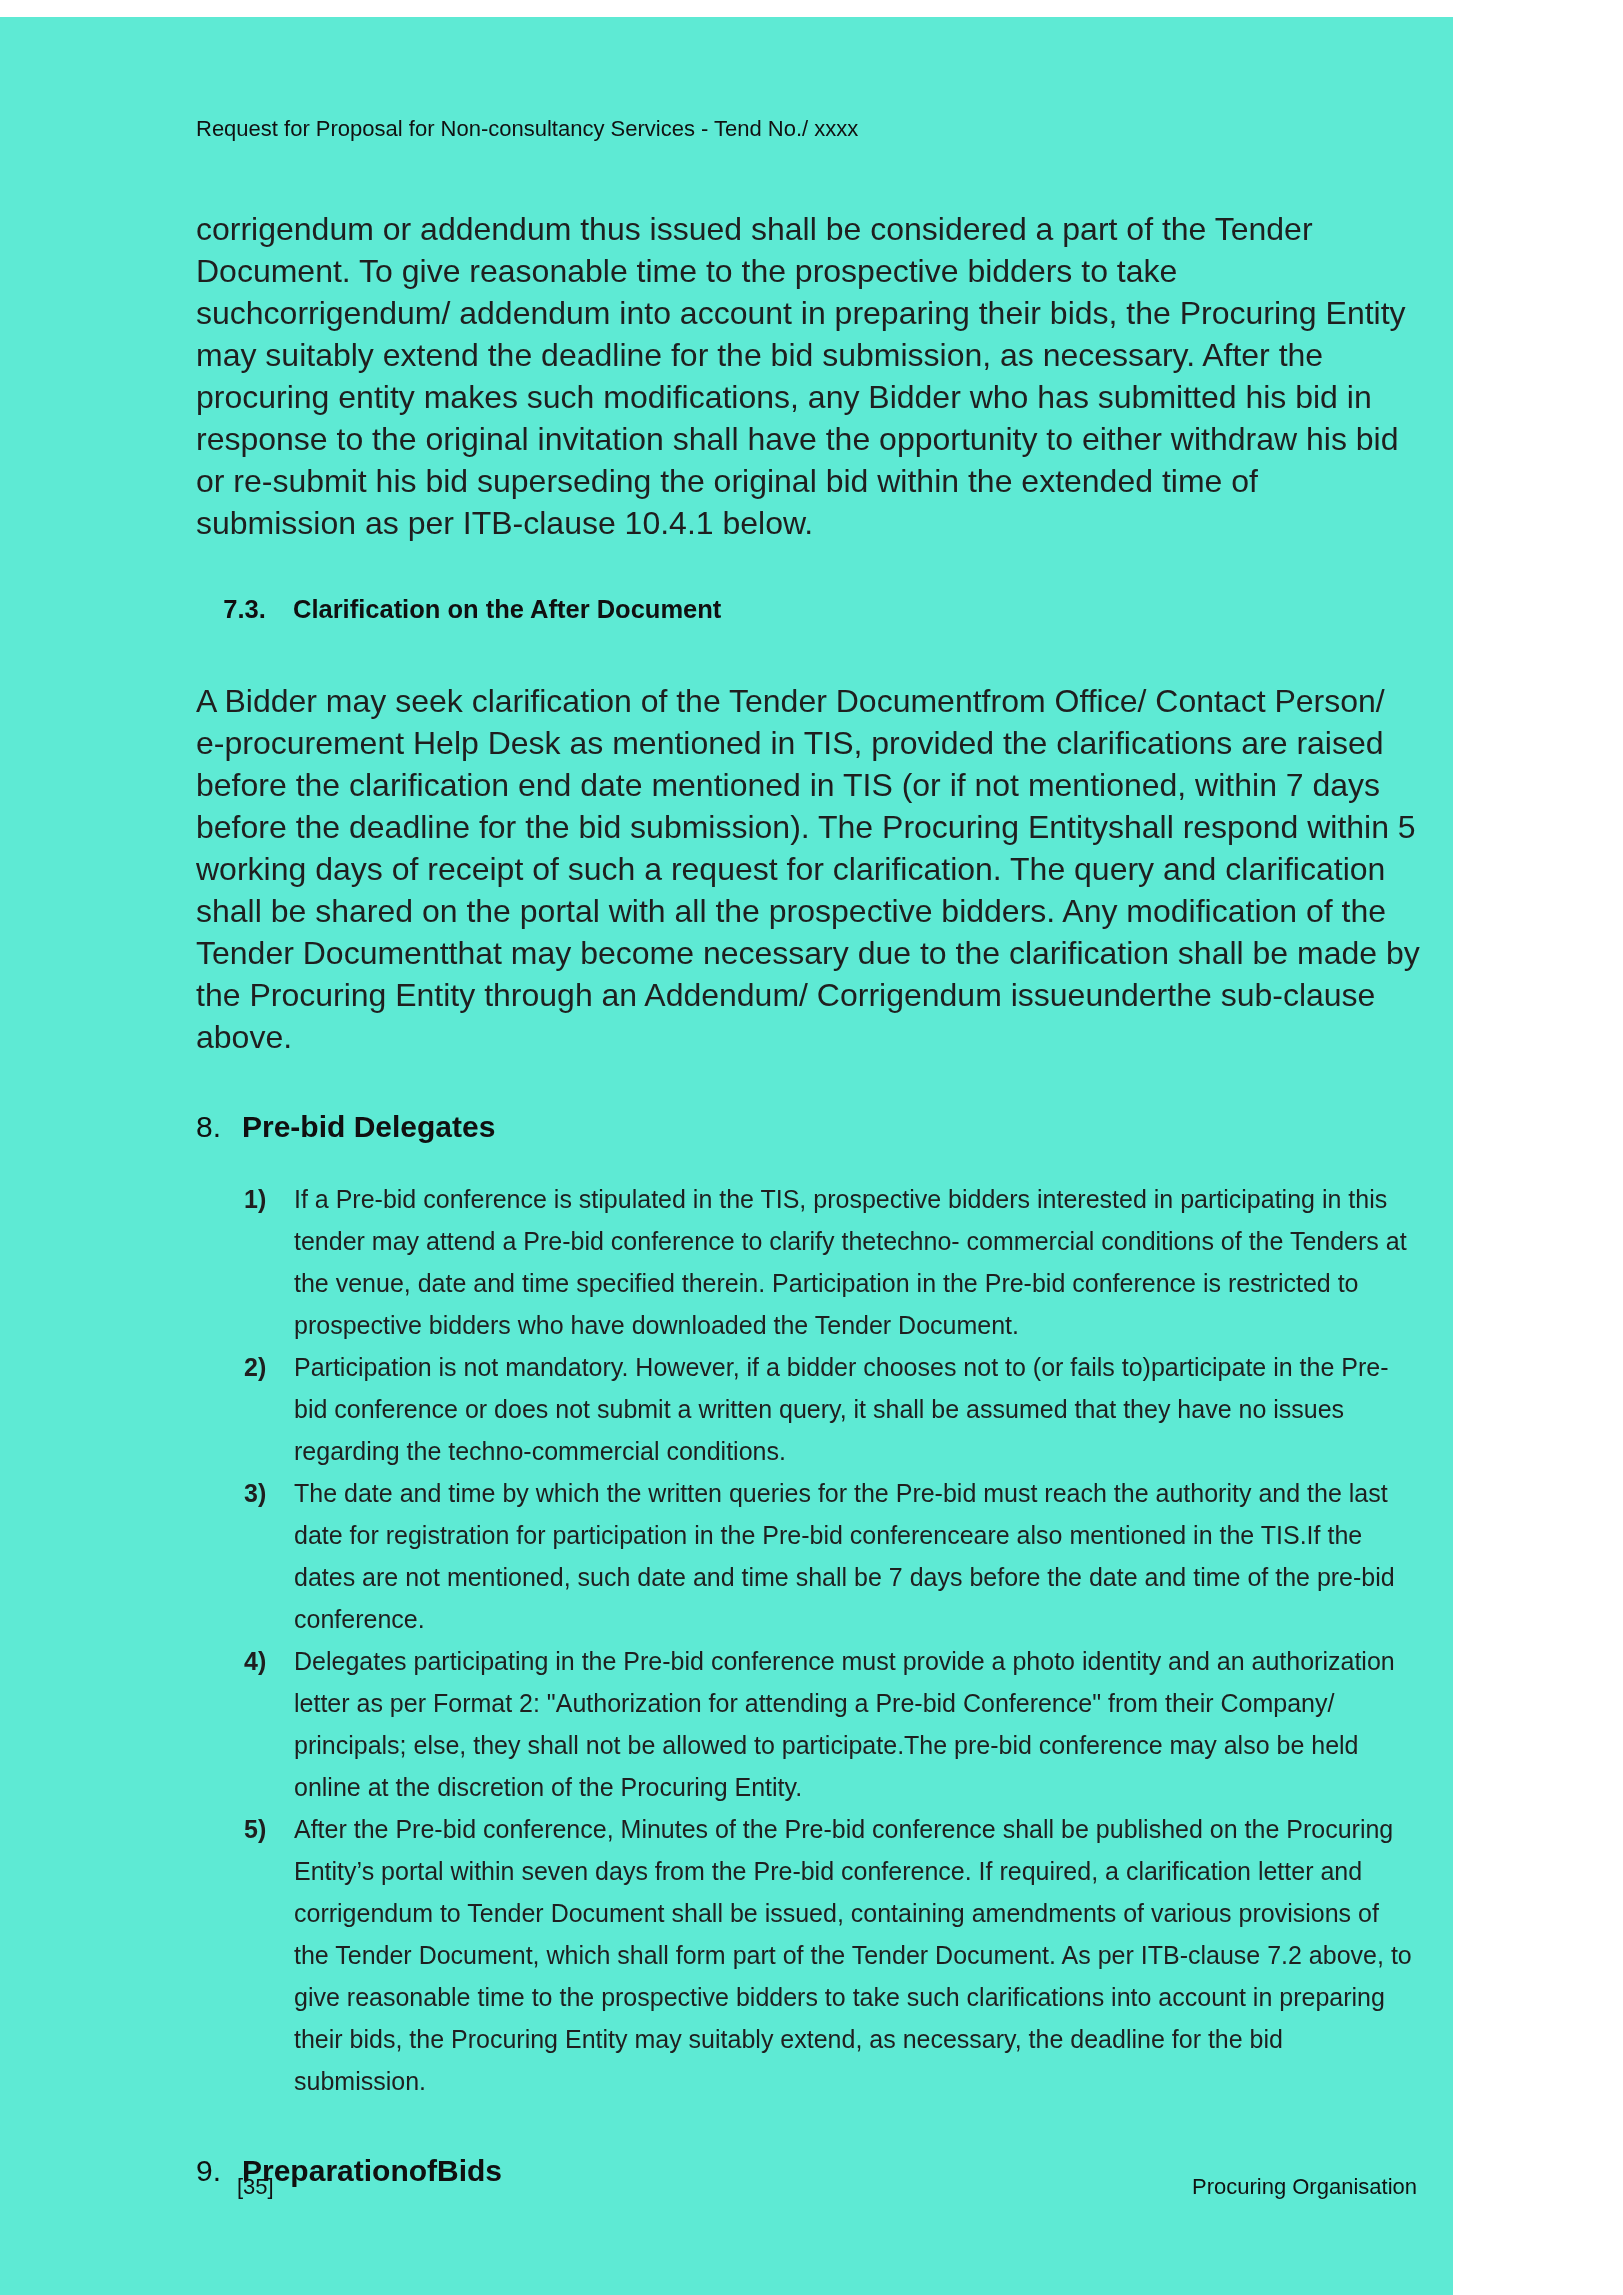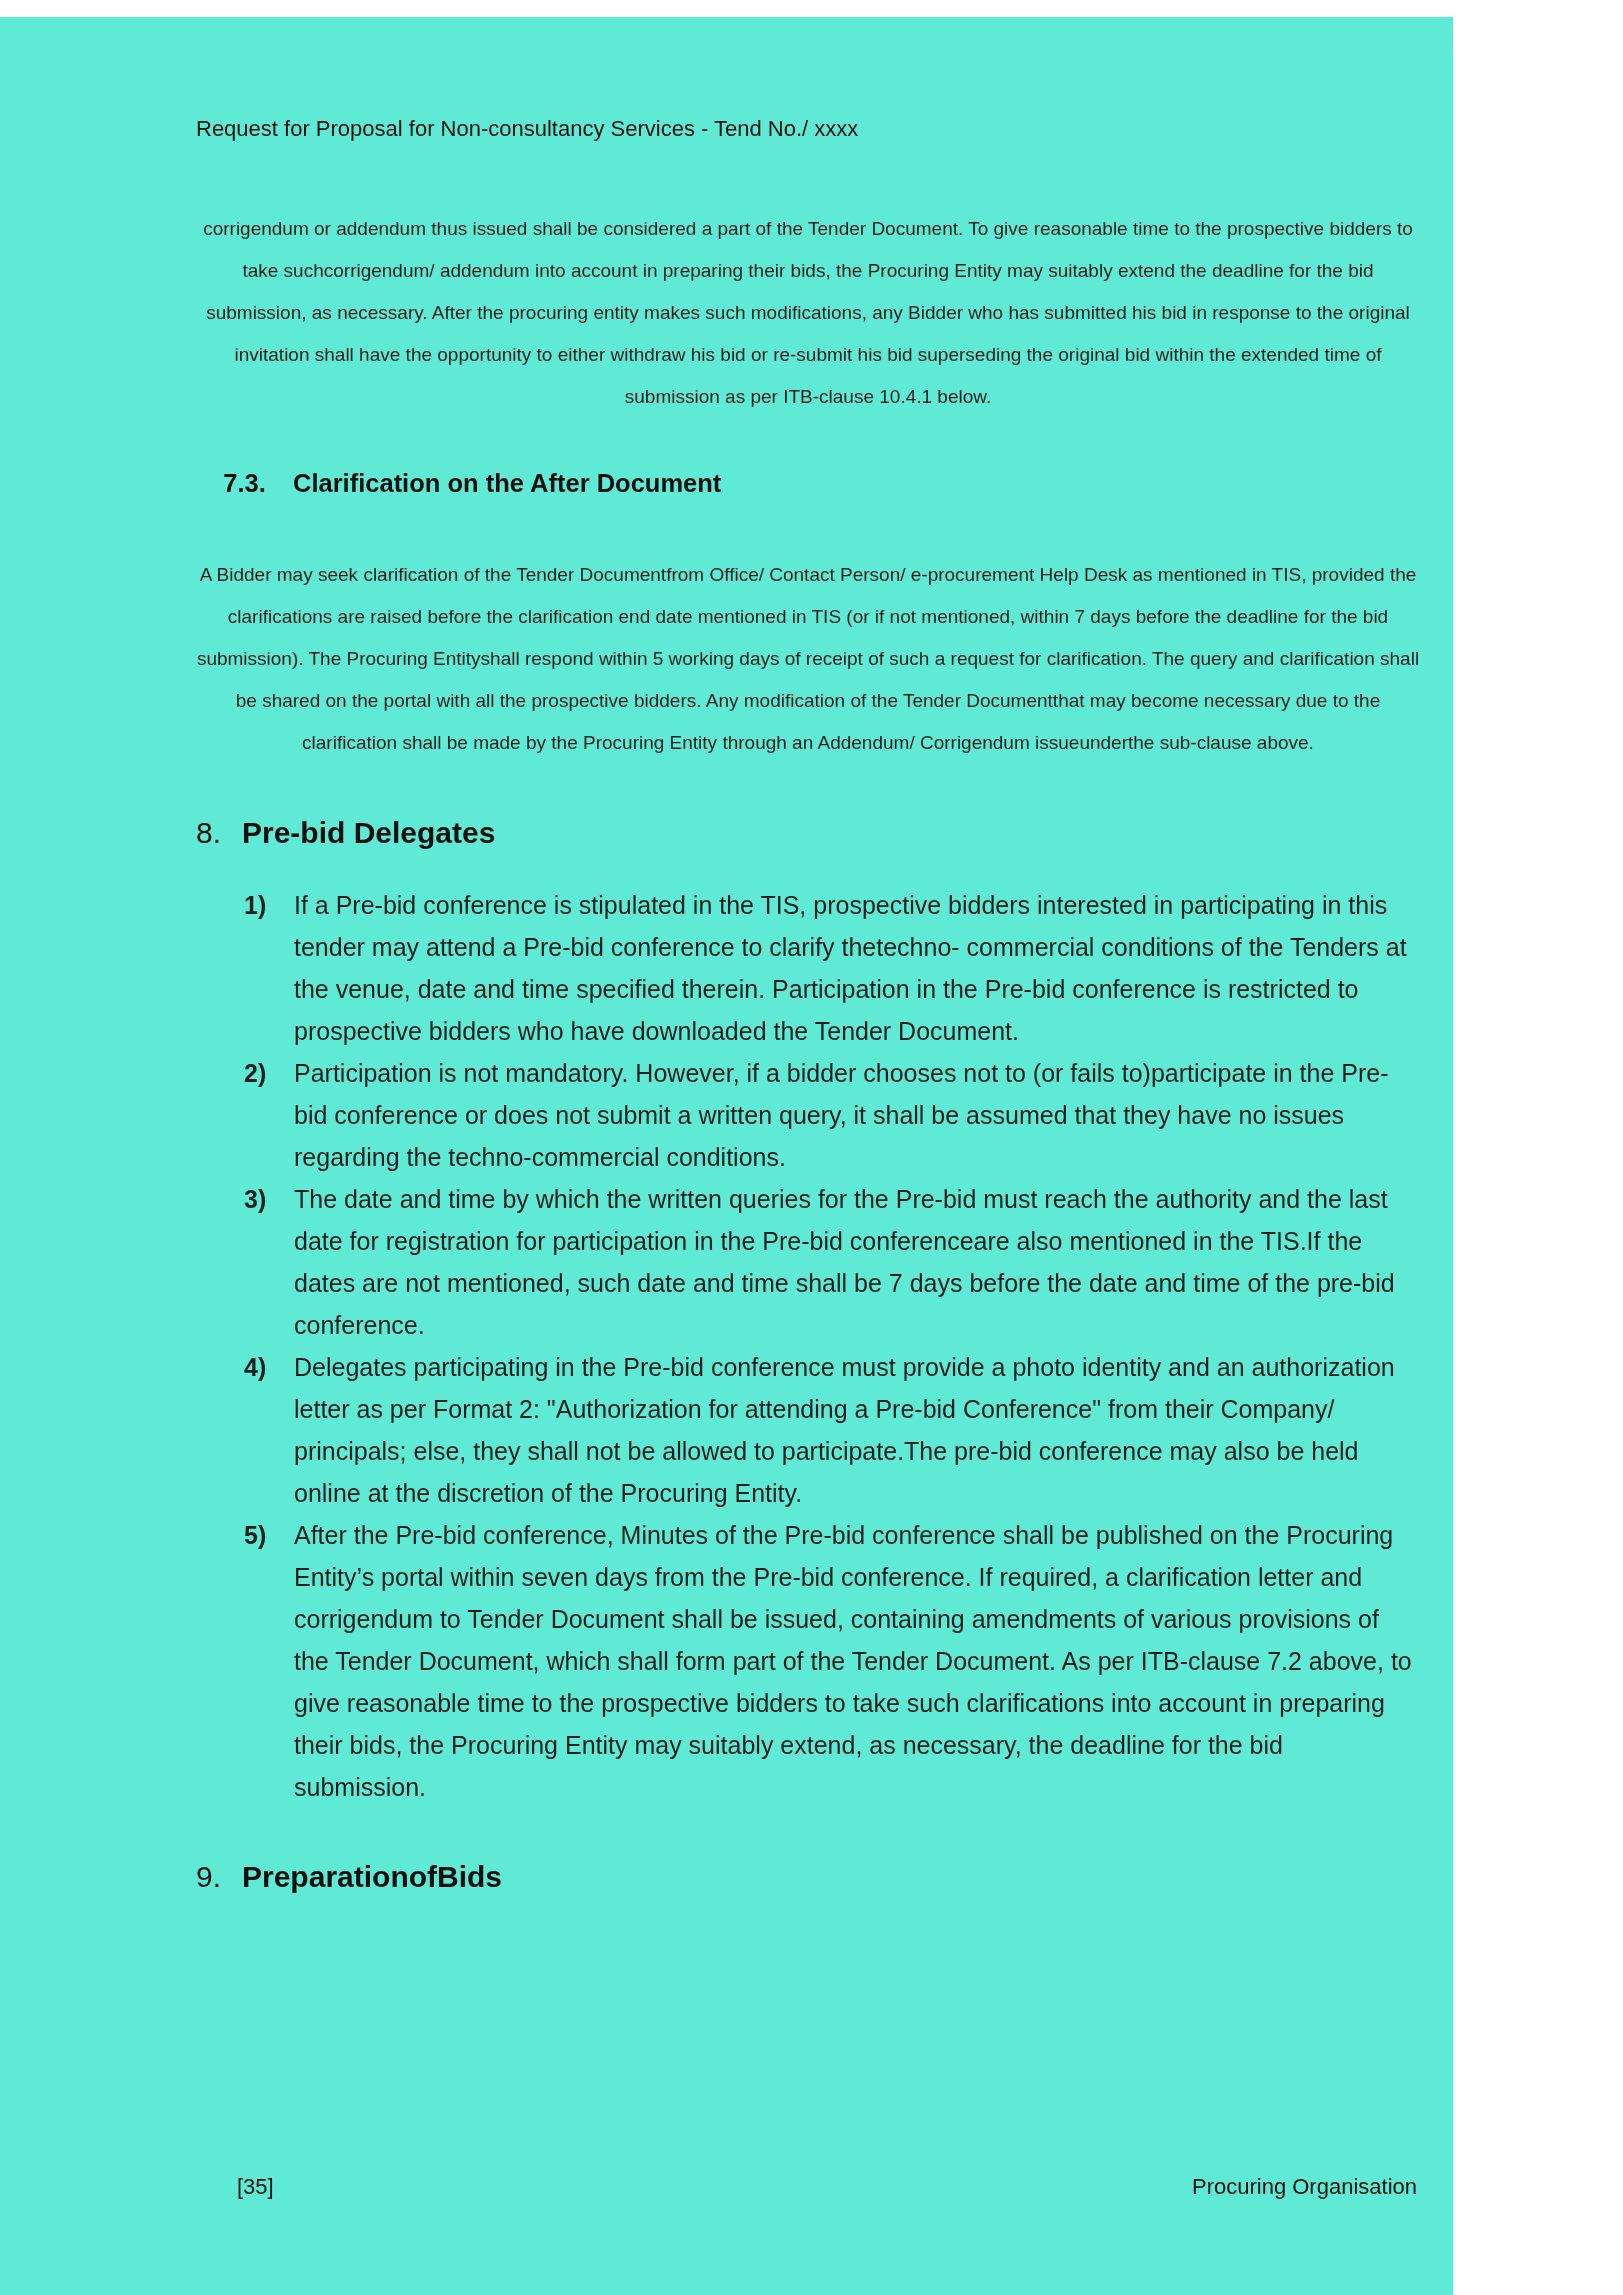--- a/index.html
+++ b/index.html
@@ -20,24 +20,24 @@
     font-size: 22px;
     color: #111111;
   }
   .content {
     position: absolute;
     top: 191px;
     left: 196px;
     width: 1224px;
   }
   p.para {
-    font-size: 19px;
+    font-size: 32px;
     line-height: 42px;
     margin: 0 0 51px 0;
-    text-align: center;
+    text-align: left;
   }
   h3.sub-heading {
     font-size: 25.5px;
     font-weight: bold;
     color: #101010;
     margin: 51px 0 56px 0;
     display: flex;
   }
   h3.sub-heading .h-num {
     display: inline-block;

